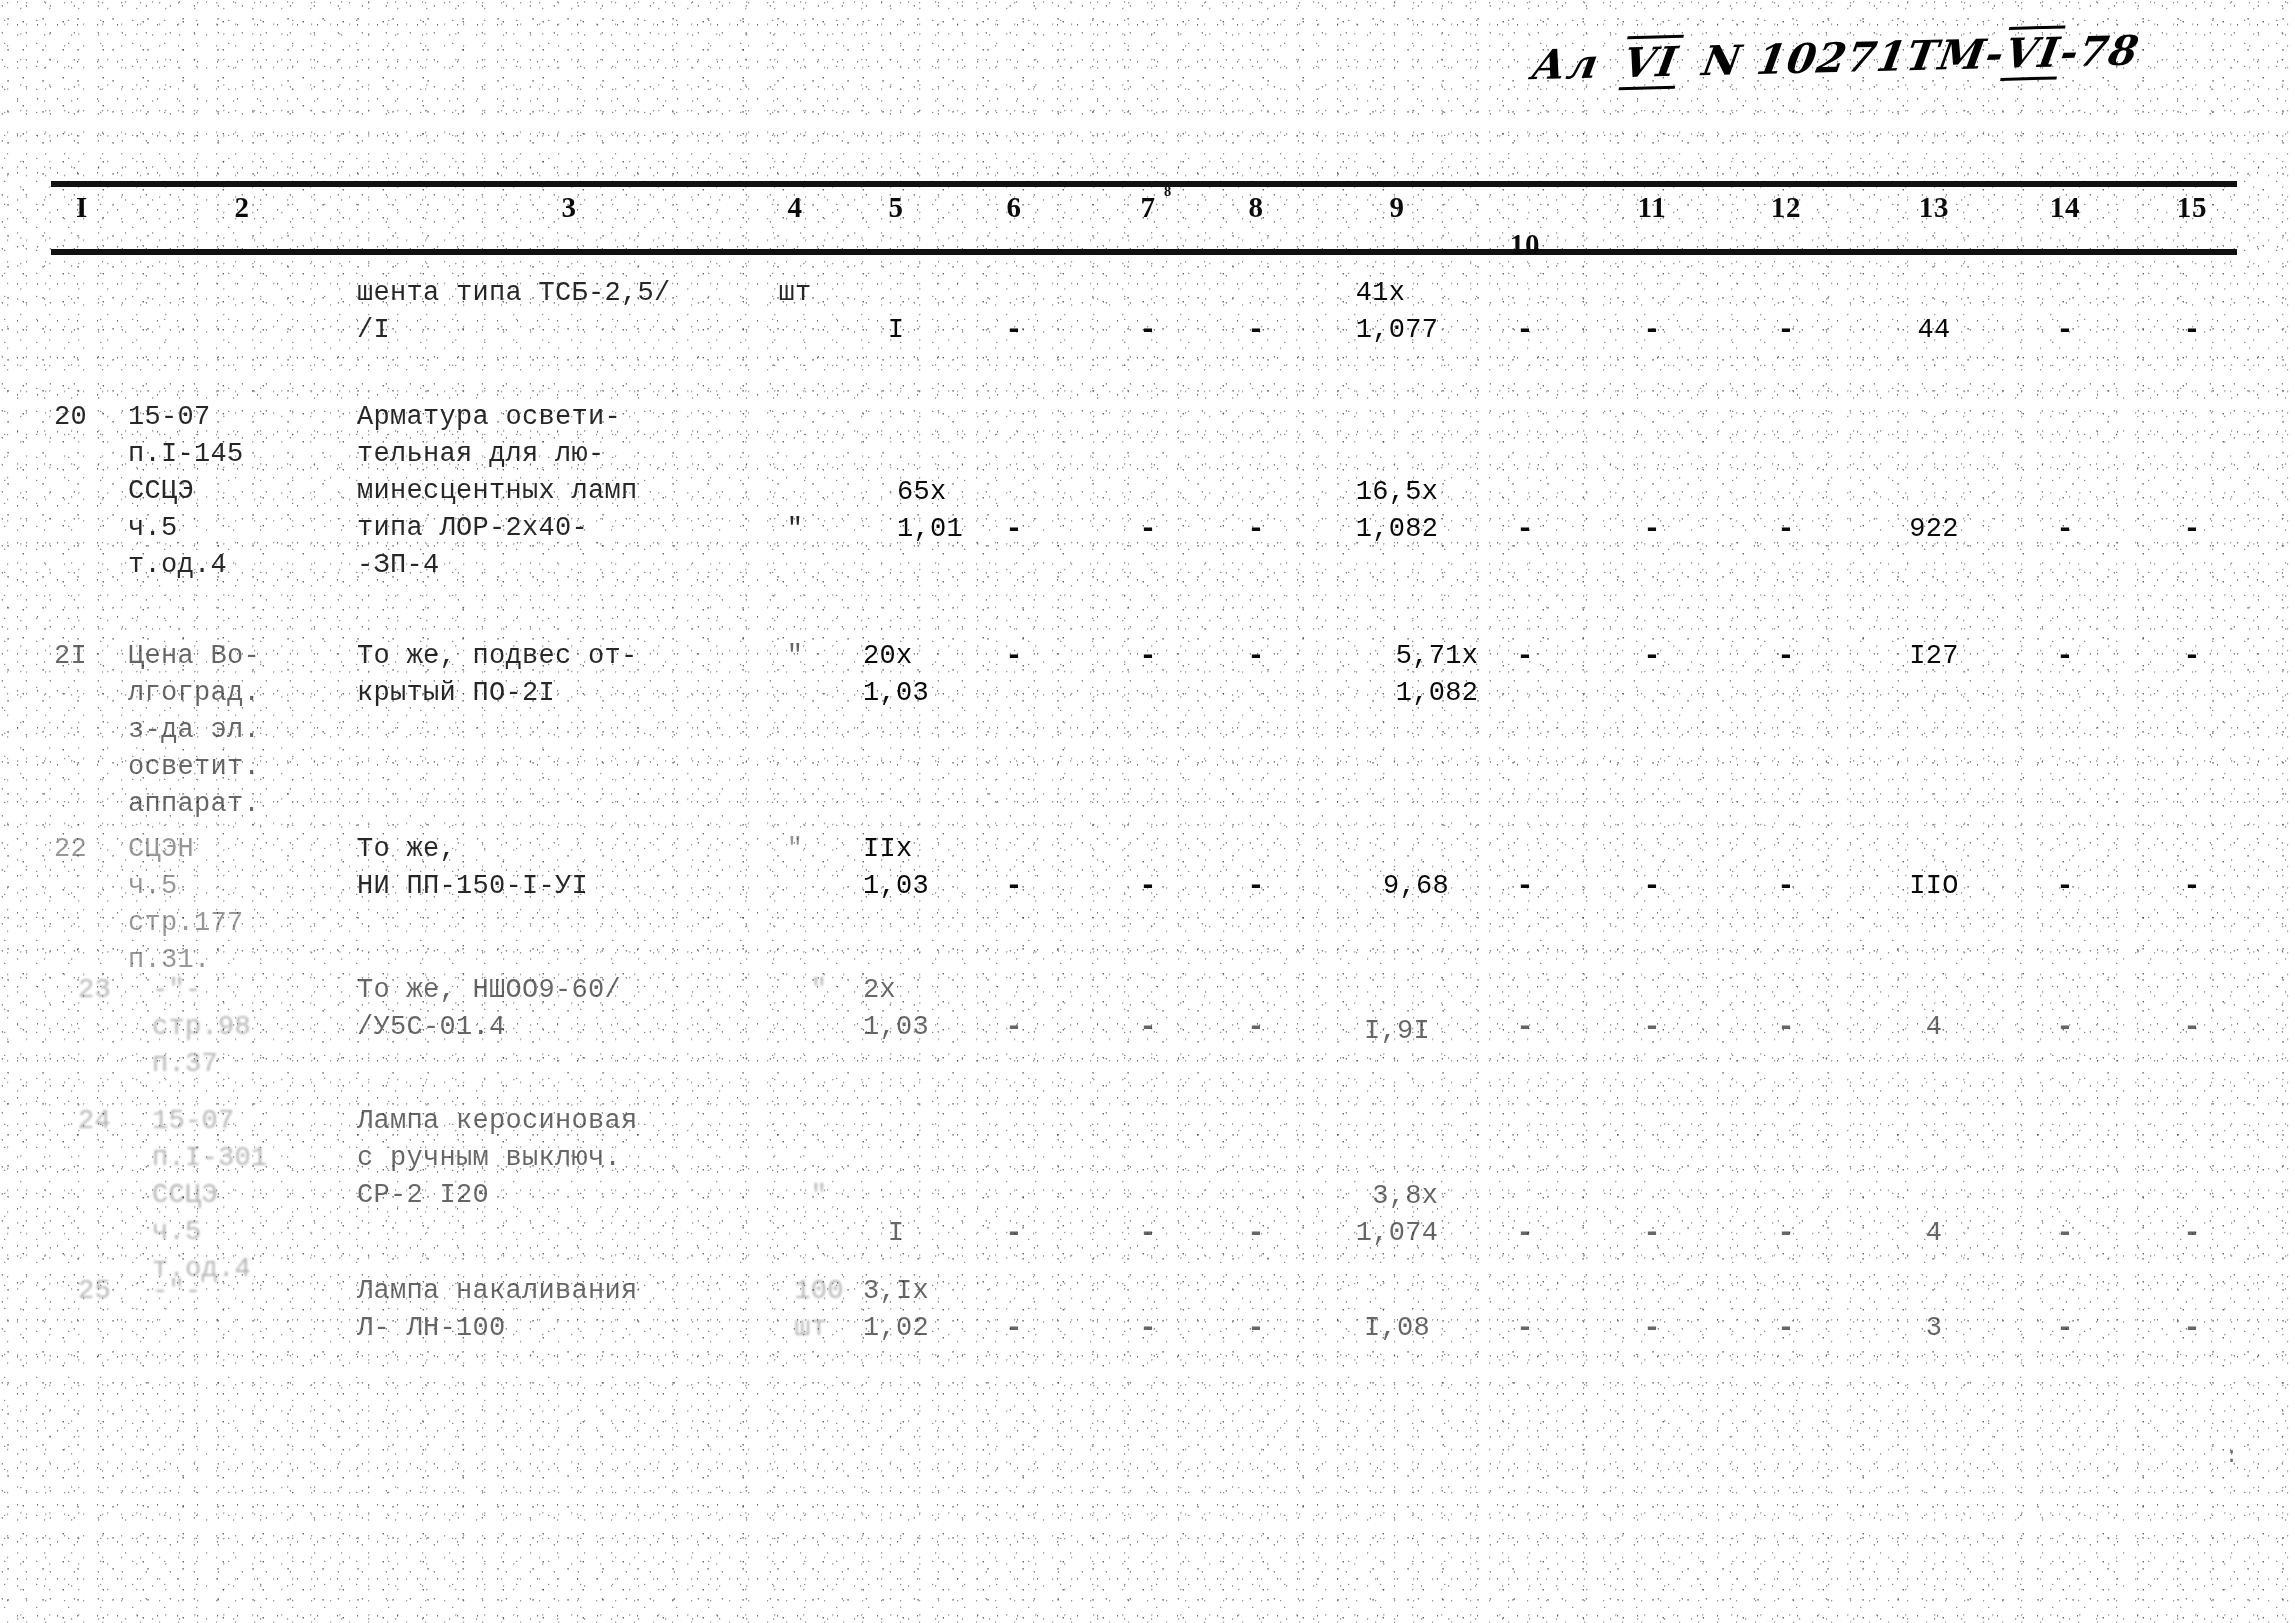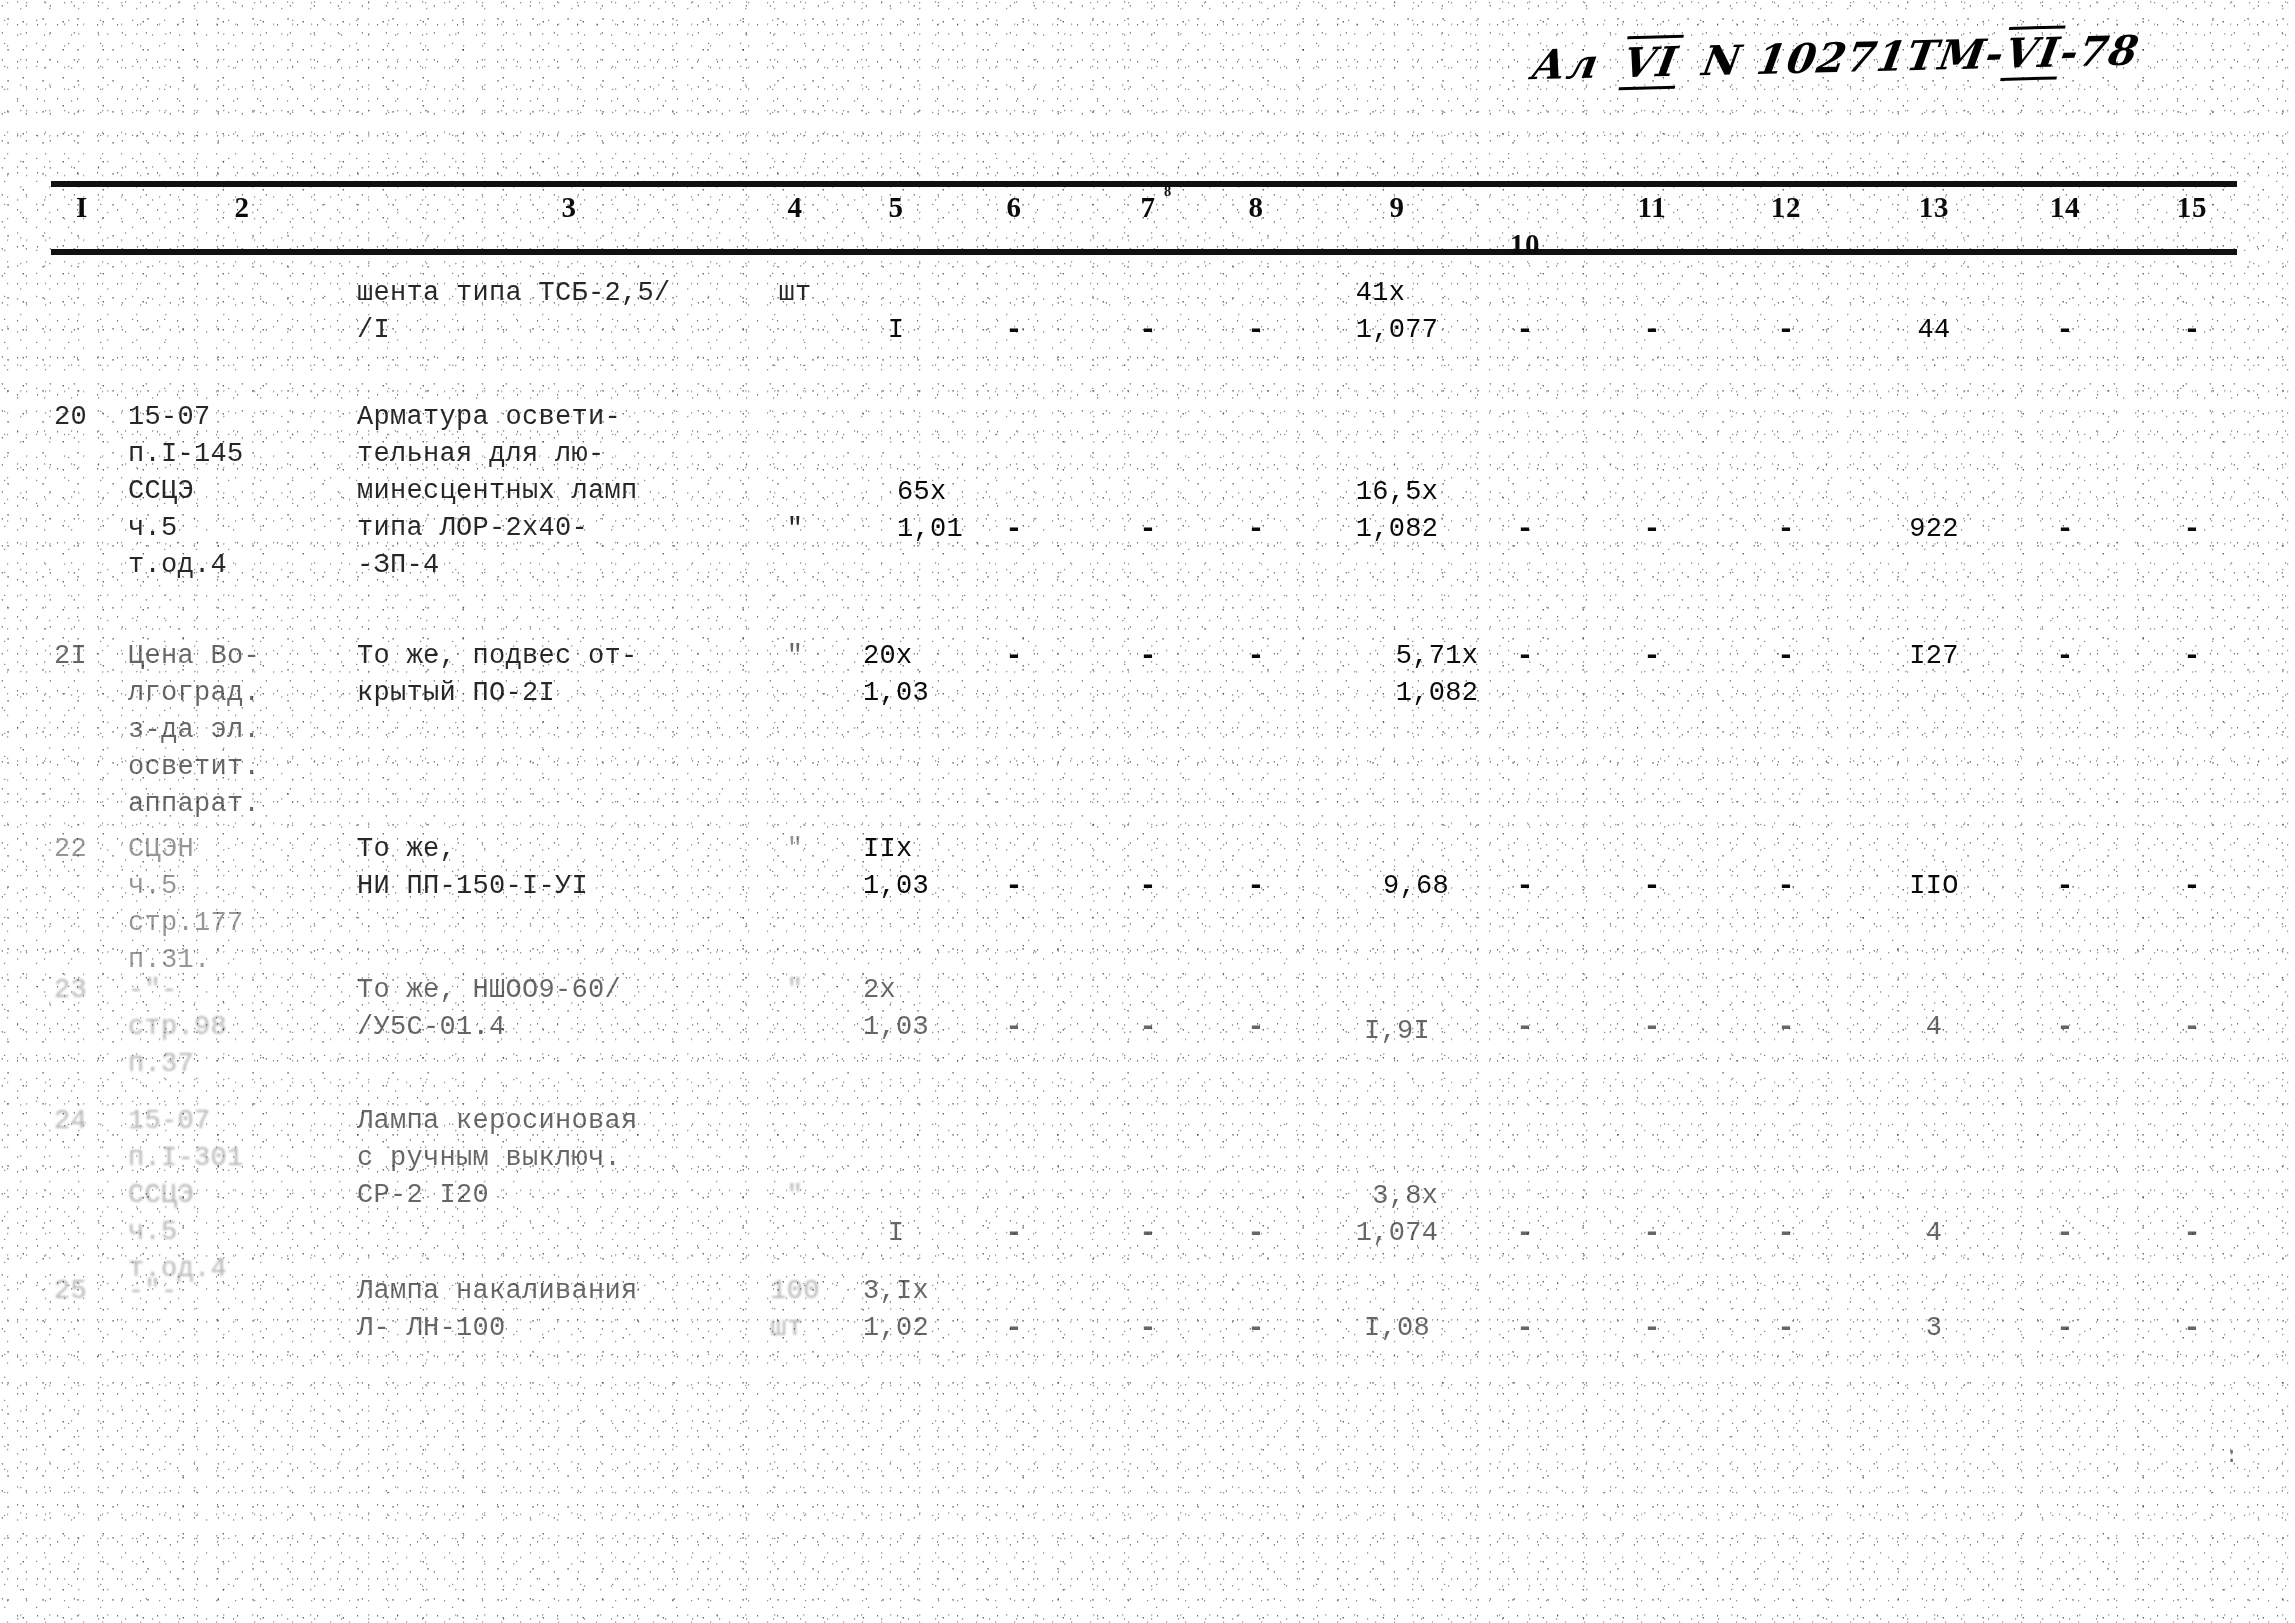--- a/index.html
+++ b/index.html
@@ -114,21 +114,21 @@
     font-family: "Liberation Mono", "DejaVu Sans Mono", monospace;
     letter-spacing: 0.3px;
     white-space: pre;
     color: #0a0a0a;
   }
 
   
   .fade1 { opacity: .88; }
   .fade2 { opacity: .62; filter: blur(0.3px); }
   .fade3 { opacity: .42; filter: blur(0.6px); }
-  .fade4 { opacity: .30; filter: blur(0.8px); }
+  .fade4 { opacity: .30; filter: blur(0.8px); margin-left: 24px; }
 
   .dash {
     font-size: 29px;
     font-weight: 900;
     line-height: 37px;
   }
 
   
   .margin-ticks {
     position: absolute;

